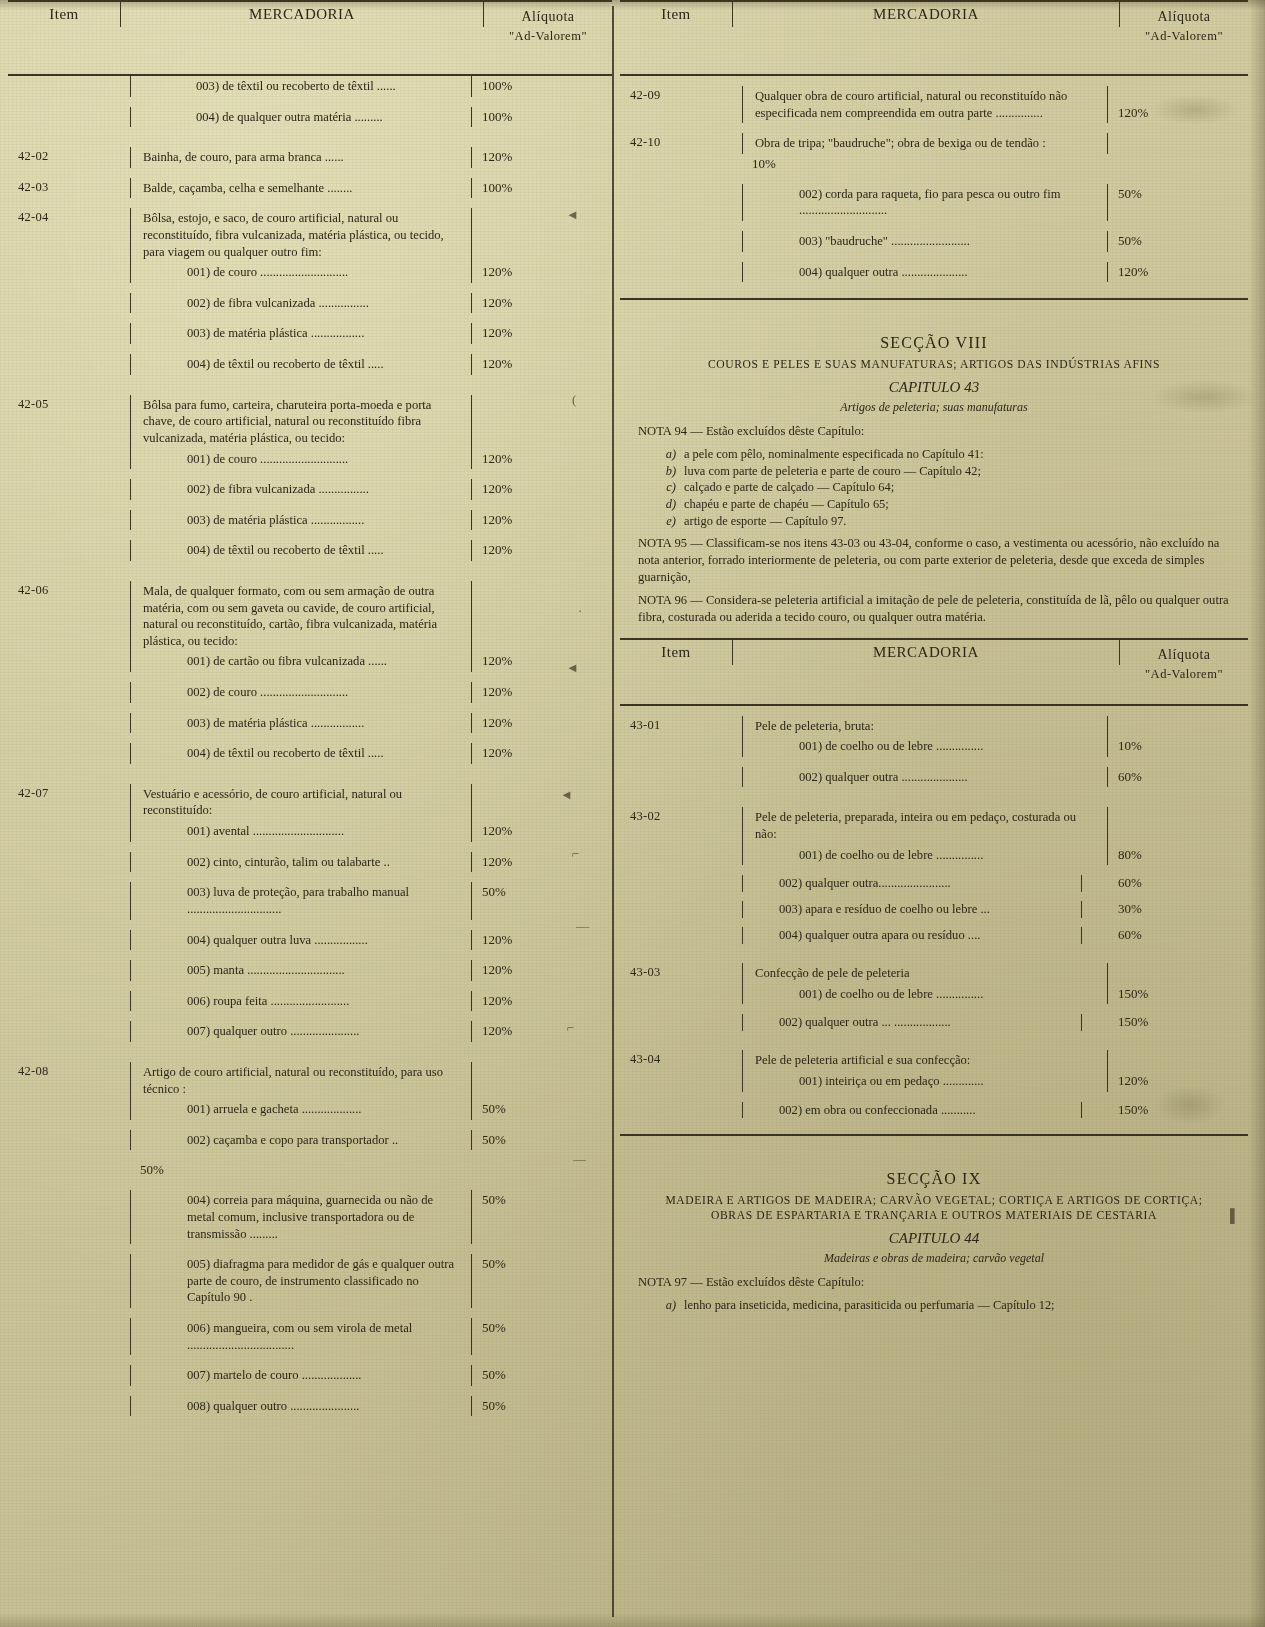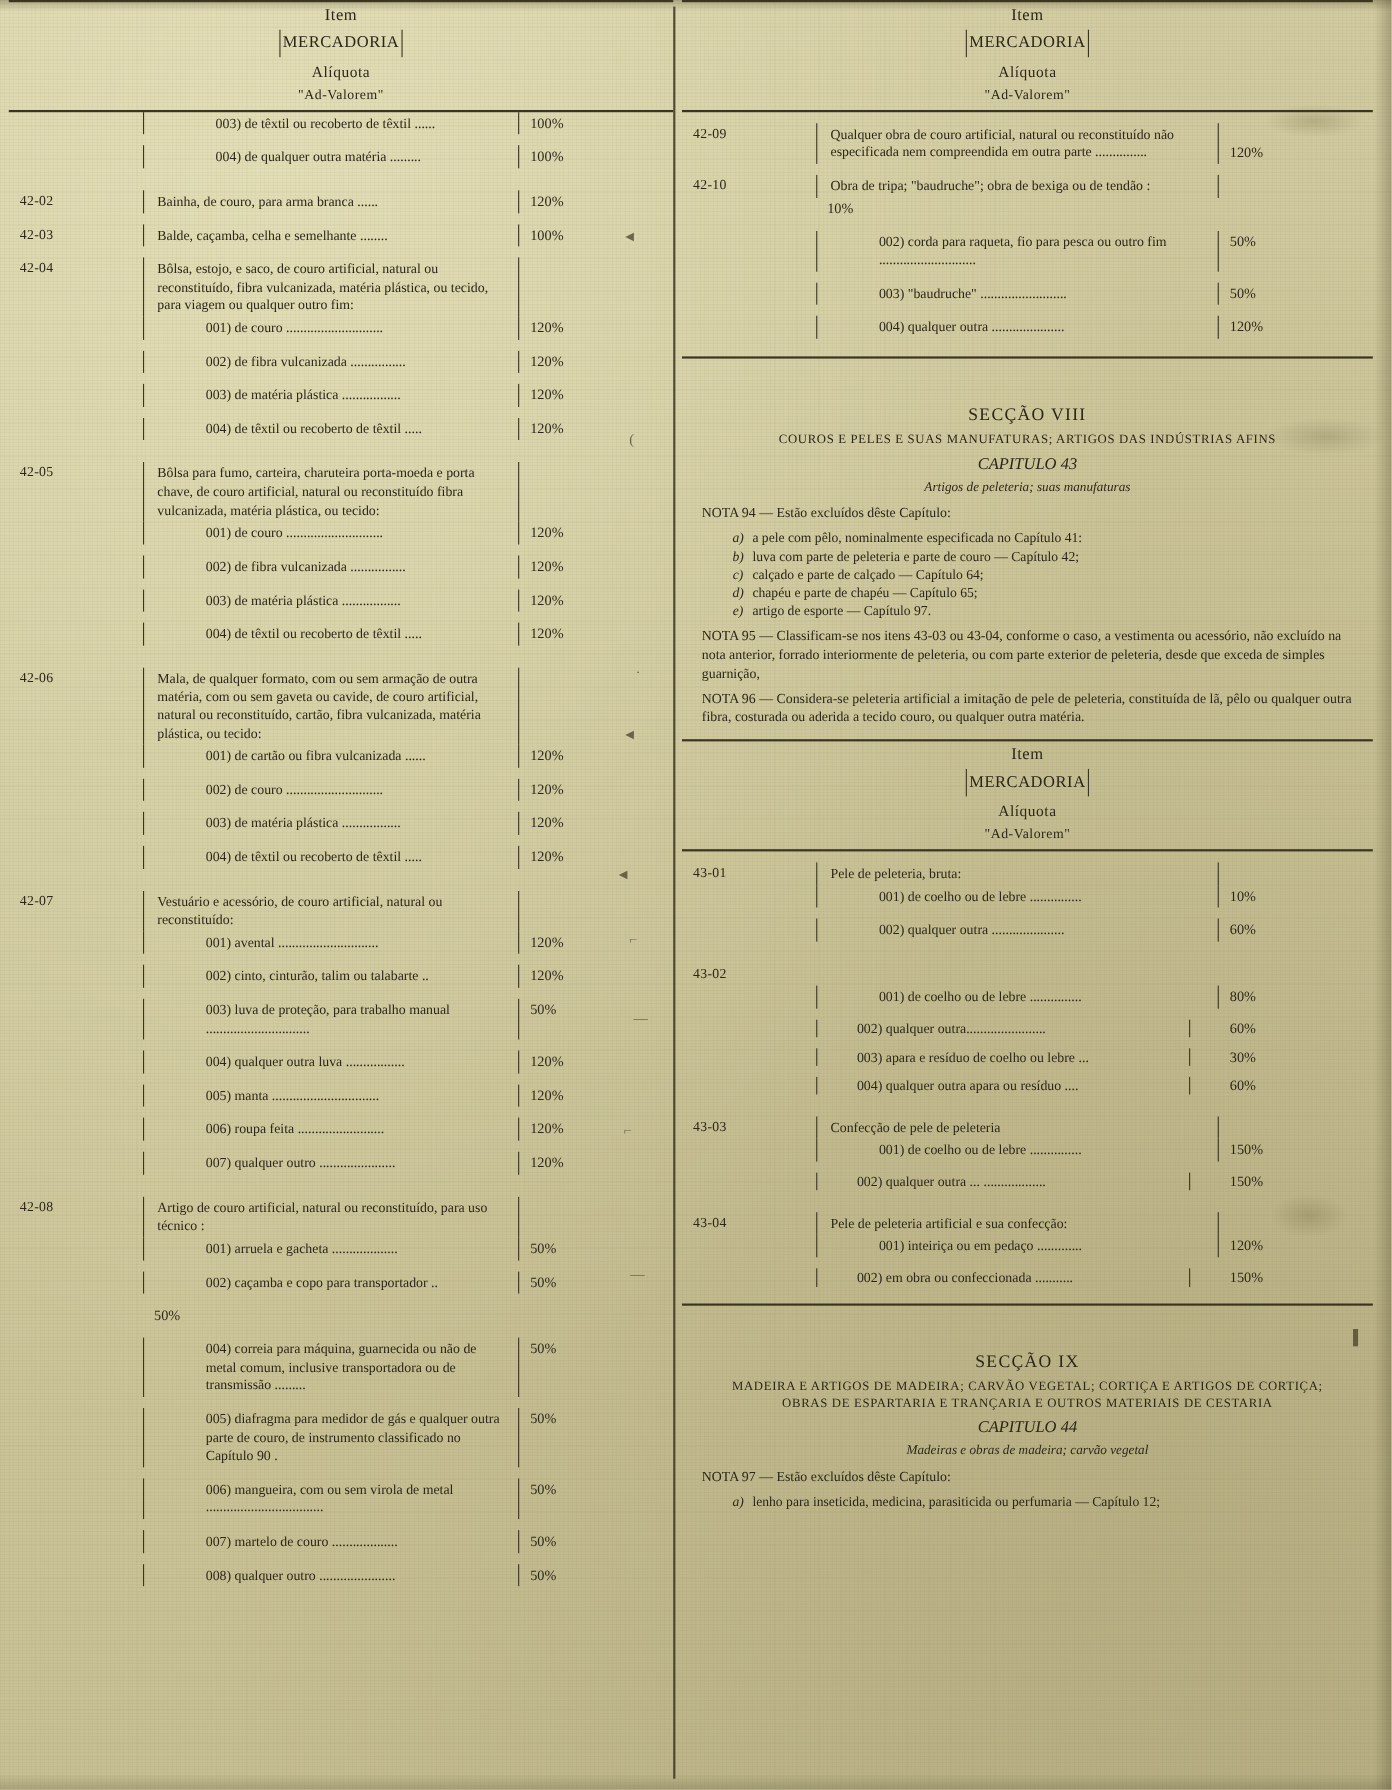--- a/index.html
+++ b/index.html
@@ -55,23 +55,22 @@
     width: 2px;
     background: #3a3422;
     opacity: .85;
   }
   .thead-wrap {
     border-top: 2.5px solid #3a3422;
     border-bottom: 2.5px solid #3a3422;
   }
   .thead-row {
     display: flex;
-    align-items: center;
+    align-items: flex-start;
     min-height: 72px;
-    flex-direction: column;
   }
   .th {
     display: flex;
     flex-direction: column;
     justify-content: center;
     align-items: center;
     text-align: center;
     font-size: 15px;
     letter-spacing: .5px;
     padding: 4px 2px;
@@ -118,23 +117,22 @@
   .spacer-6 { height: 6px; }
   .spacer-10 { height: 10px; }
 
   .rule-thick {
     border-bottom: 2.5px solid #3a3422;
     margin: 6px 0 0 0;
   }
 
   
   .section {
-    padding: 1px 18px 6px 18px;
+    padding: 24px 18px 6px 18px;
     text-align: center;
-    margin-top: 32px;
   }
   .sec-title {
     font-size: 16px;
     letter-spacing: 1.2px;
     margin: 10px 0 6px;
   }
   .sec-sub {
     font-size: 11.6px;
     letter-spacing: .6px;
     margin: 0 0 8px;
@@ -558,20 +556,21 @@
         <div class="spacer-10"></div>
         <div class="row">
           <div class="c-item"></div>
           <div class="c-merc indent">002) qualquer outra .....................</div>
           <div class="c-ali">60%</div>
         </div>
         <div class="spacer-10"></div>
         <div class="spacer-10"></div>
         <div class="row">
           <div class="c-item">43-02</div>
+          <div class="c-merc">Pele de peleteria, preparada, inteira ou em pedaço, costurada ou não:</div>
           <div class="c-ali"></div>
         </div>
         <div class="row">
           <div class="c-item"></div>
           <div class="c-merc indent">001) de coelho ou de lebre ...............</div>
           <div class="c-ali">80%</div>
         </div>
         <div class="spacer-10"></div>
         <div class="row tight">
           <div class="c-item"></div>

